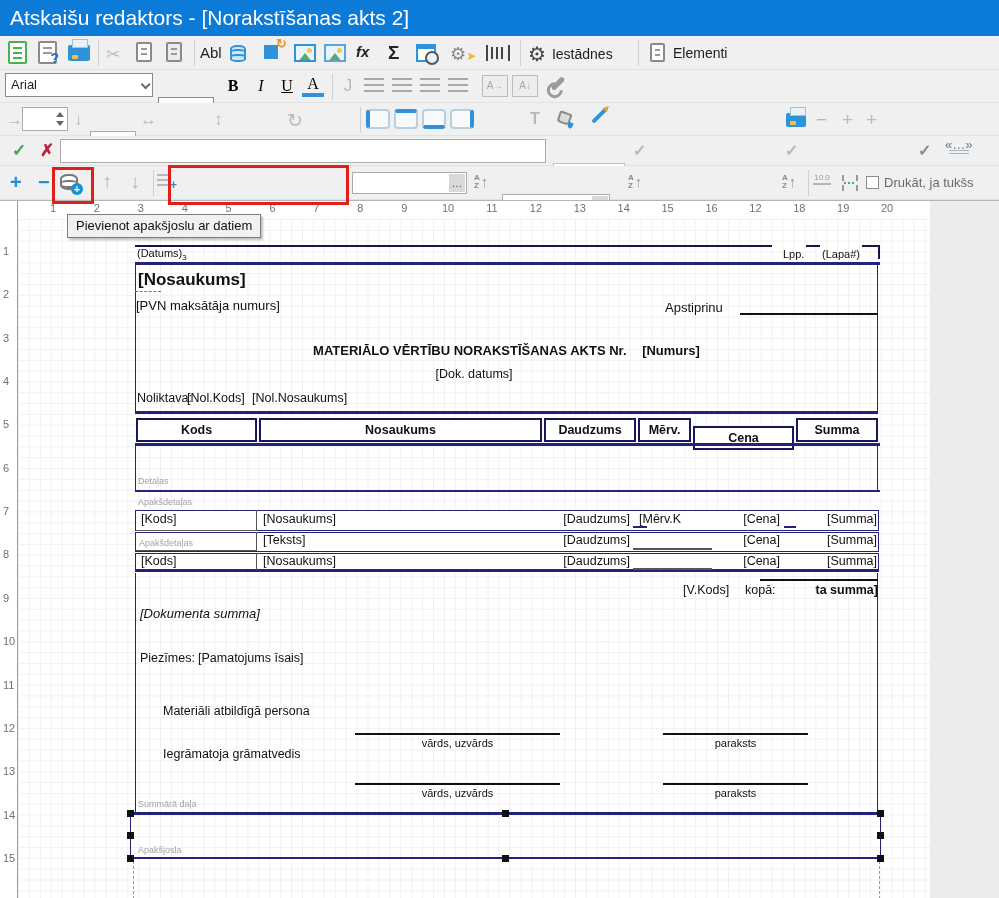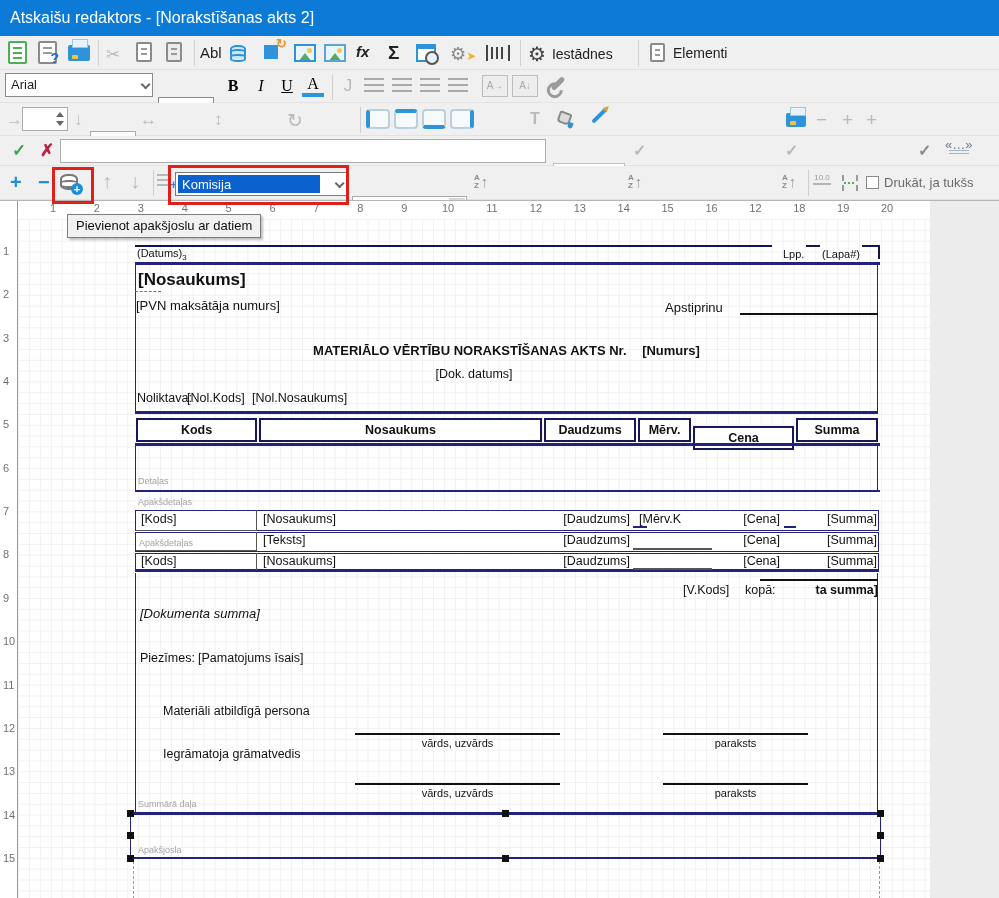--- a/index.html
+++ b/index.html
@@ -2,21 +2,21 @@
 <html><head>
 <meta charset="utf-8">
 <style>
   * { margin:0; padding:0; box-sizing:border-box; }
   html,body { width:999px; height:898px; }
   body { font-family:"Liberation Sans", sans-serif; background:#f0f0f0; }
   .window { position:relative; width:999px; height:898px; overflow:hidden; background:#f0f0f0; }
 
   
   .titlebar { position:absolute; left:0; top:0; width:100%; height:36px; background:#0c7bd8; color:#fff;
-              font-size:16px; line-height:36px; padding-left:10px; }
+              font-size:21px; line-height:36px; padding-left:10px; }
 
   
   .tbrow { position:absolute; left:0; width:100%; background:#f0f0f0; border-bottom:1px solid #e2e2e2; }
   .tb1 { top:36px; height:34px; }
   .tb2 { top:70px; height:33px; }
   .tb3 { top:103px; height:33px; }
   .tb4 { top:136px; height:30px; }
   .tb5 { top:166px; height:34px; }
   .tbrow > * { position:absolute; }
   .vdiv { width:1px; height:26px; top:4px; background:#cfcfcf; }
@@ -333,24 +333,20 @@
       </div>
     <div class="icon dis" style="left:130px;top:4px;font-size:20px;font-weight:bold">
         <span>↓</span>
       </div>
     <div class="vdiv" style="left:153px"></div>
     <div class="icon" style="left:157px;top:8px">
       <span style="width:14px;height:14px;background:repeating-linear-gradient(#b9b9b9 0 2px,transparent 2px 5px);position:relative">
           <span style="position:absolute;right:-6px;bottom:-4px;color:#1d8fd6;font-weight:bold;font-size:12px">+</span>
         </span>
     </div>
-    <div class="combo" style="left:175px;top:6px;width:172px;padding:0;border-color:#7a7a7a">
-      <span style="position:absolute;left:2px;top:2px;bottom:2px;right:26px;background:#0b62cf;color:#fff;font-size:13px;padding:2px 0 0 4px">Komisija</span>
-      <span class="chev"></span>
-    </div>
     <div class="field" style="left:352px;top:6px;width:115px"><span></span><span class="dots3">…</span></div>
     <div class="az" style="left:474px;top:8px">
         <span>
           <span style="display:block">A</span>
           <span style="display:block">Z</span>
         </span>
         <span class="arr">↑</span>
       </div>
     <div class="field" style="left:502px;top:6px;width:108px"><span></span><span class="dots3">…</span></div>
     <div class="az" style="left:628px;top:8px">

